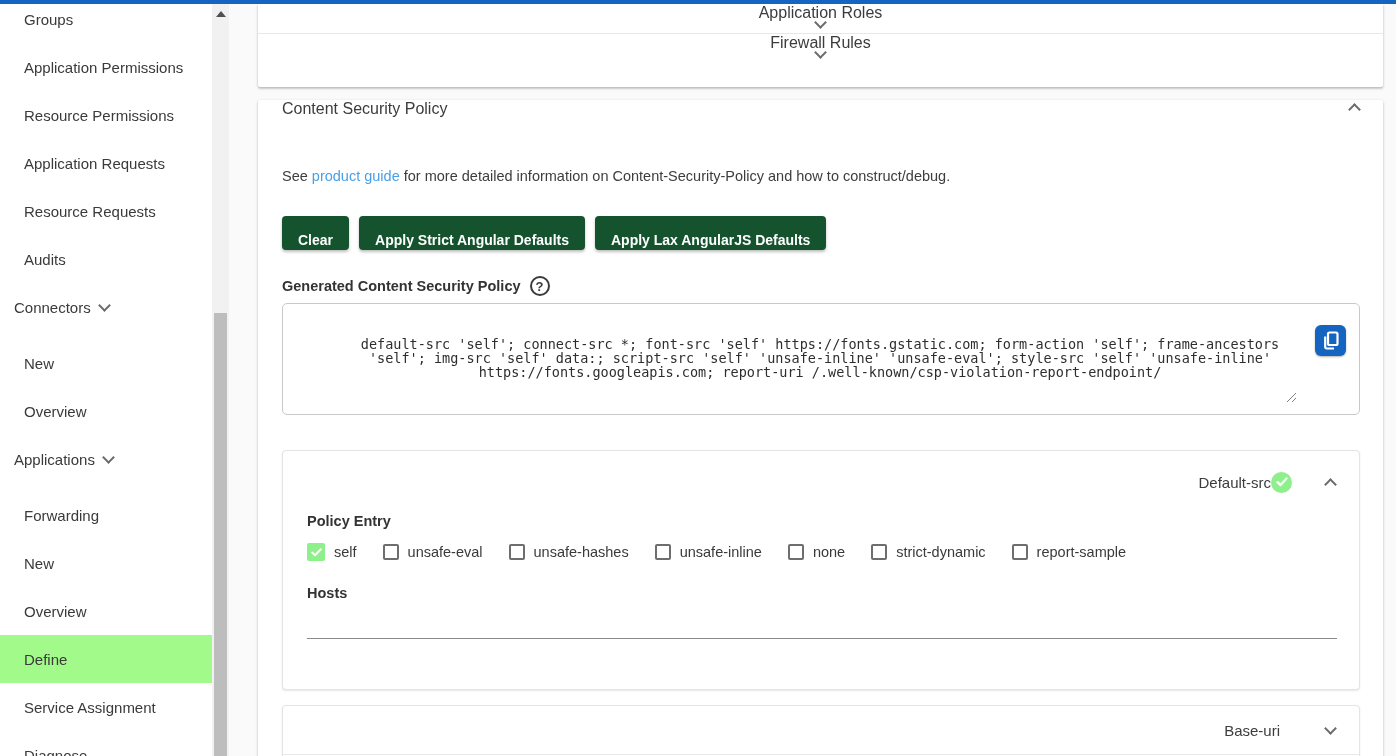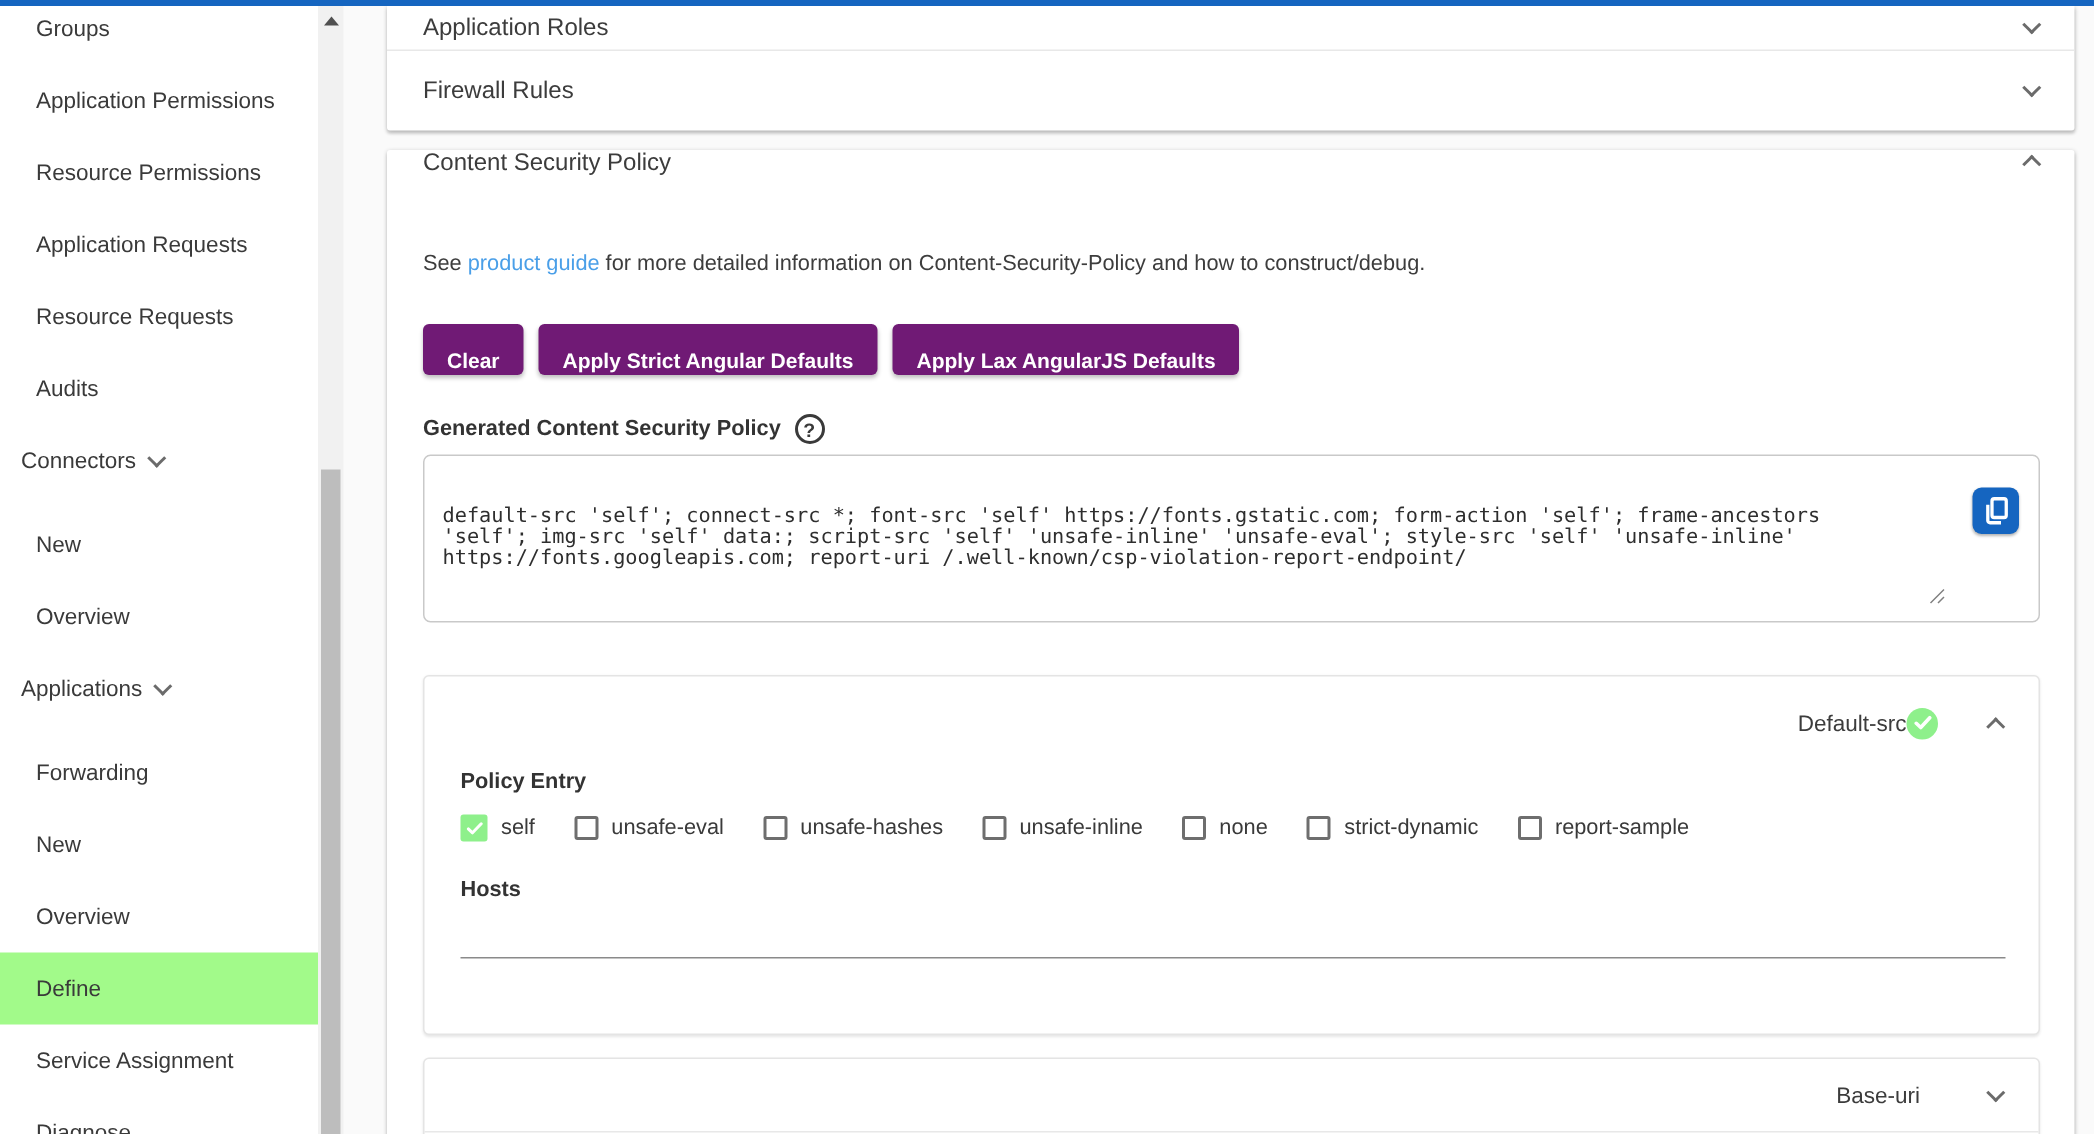--- a/index.html
+++ b/index.html
@@ -19,47 +19,47 @@
 
   
   .scrollbar { position:absolute; left:212px; top:4px; width:17px; height:752px; background:#f1f1f1; z-index:6; }
   .sb-arrow { position:absolute; top:7px; left:4px; width:0; height:0; border-left:5px solid transparent; border-right:5px solid transparent; border-bottom:6px solid #505050; }
   .sb-thumb { position:absolute; top:309px; left:2px; width:13px; height:443px; background:#bdbdbd; }
 
   
   .main { position:absolute; left:229px; top:0; width:1167px; height:756px; background:#fafafa; }
   .card { position:absolute; left:29px; width:1125px; background:#ffffff; box-shadow:0 1px 3px rgba(0,0,0,.22), 0 2px 2px rgba(0,0,0,.10); }
   .card-top { top:4px; height:83px; border-radius:0 0 2px 2px; }
-  .acc-row { display:flex; align-items:center; justify-content:space-between; padding:0 24px; font-size:16px; color:#3c3c3c; cursor:pointer; }
+  .acc-row { display:flex; align-items:center; justify-content:flex-start; padding:0 24px; font-size:16px; color:#3c3c3c; cursor:pointer;flex-direction:column; }
   .acc-row.r1 { height:29px; }
   .acc-row.r2 { height:53px; }
   .divider { height:1px; background:#e8e8e8; }
 
   .chev { width:9px; height:9px; border-right:2px solid #6b6b6b; border-bottom:2px solid #6b6b6b; display:inline-block; }
   .chev.down { transform:rotate(45deg); margin-top:-4px; }
   .chev.up   { transform:rotate(-135deg); margin-top:5px; }
 
   
   .card-csp { top:100px; height:700px; border-radius:2px; }
   .csp-header { height:66px; display:flex; justify-content:space-between; padding:0 24px; font-size:16px; color:#3c3c3c; cursor:pointer; }
   .csp-body { padding:0 24px; }
   .intro { font-size:14.5px; color:#3d3d3d; margin-top:2px; }
   .intro a { color:#4a9fe8; text-decoration:none; cursor:pointer; }
 
   .btn-row { display:flex; gap:10px; margin-top:32px; }
-  .btn { height:34px; padding:16px 16px; background:#701a75; color:#fff; border:none; border-radius:4px; font-family:"Liberation Sans",sans-serif; font-size:14px; font-weight:700; cursor:pointer; box-shadow:0 2px 3px rgba(0,0,0,.25); }
+  .btn { height:34px; padding:16px 16px; background:#14532d; color:#fff; border:none; border-radius:4px; font-family:"Liberation Sans",sans-serif; font-size:14px; font-weight:700; cursor:pointer; box-shadow:0 2px 3px rgba(0,0,0,.25); }
 
   .gen-row { display:flex; align-items:center; gap:9px; margin-top:26px; }
   .bold-label { font-size:14.5px; font-weight:700; color:#333; }
   .help-icon { width:20px; height:20px; border:2px solid #3a3a3a; border-radius:50%; display:flex; align-items:center; justify-content:center; font-size:13px; font-weight:700; color:#3a3a3a; cursor:pointer; }
 
   .ta-wrap { position:relative; margin-top:7px; }
   .textarea { width:1078px; height:112px; border:1px solid #c9c9c9; border-radius:5px; background:#fff;
               font-family:"DejaVu Sans Mono", monospace; font-size:13.5px; line-height:14px; color:#2e2e2e;
-              padding:33px 14px 0 12px; white-space:pre-wrap; overflow:hidden; }
+              padding:33px 14px 0 12px; white-space:pre-wrap; overflow:hidden;text-align:center; }
   .copy-btn { position:absolute; top:22px; right:13px; width:31px; height:31px; background:#1565c0; border:none; border-radius:6px; display:flex; align-items:center; justify-content:center; cursor:pointer; box-shadow:0 1px 2px rgba(0,0,0,.3); }
   .resize-grip { position:absolute; right:62px; bottom:12px; }
 
   
   .subcard { position:relative; width:1078px; background:#fff; border:1px solid #e4e4e4; border-radius:4px; box-shadow:0 1px 2px rgba(0,0,0,.10); }
   .subcard.default-src { margin-top:35px; height:240px; }
   .subcard.base-uri { margin-top:15px; height:150px; }
   .sub-header { display:flex; align-items:center; justify-content:flex-end; padding:0 24px; cursor:pointer; }
   .sub-header.tall { height:62px; }
   .sub-header.short { height:48px;gap:46px; }

